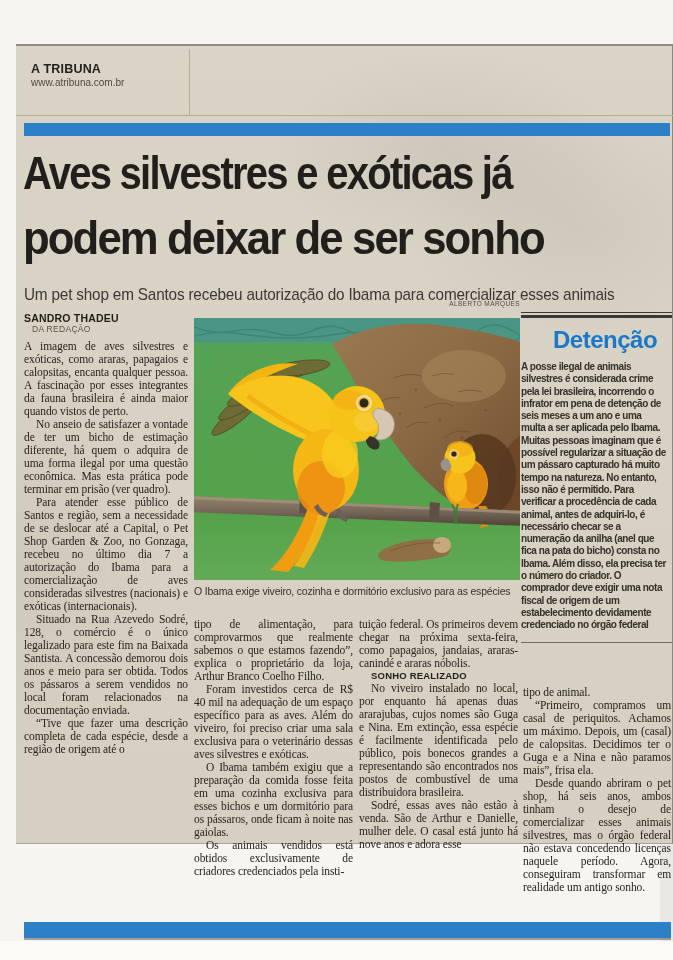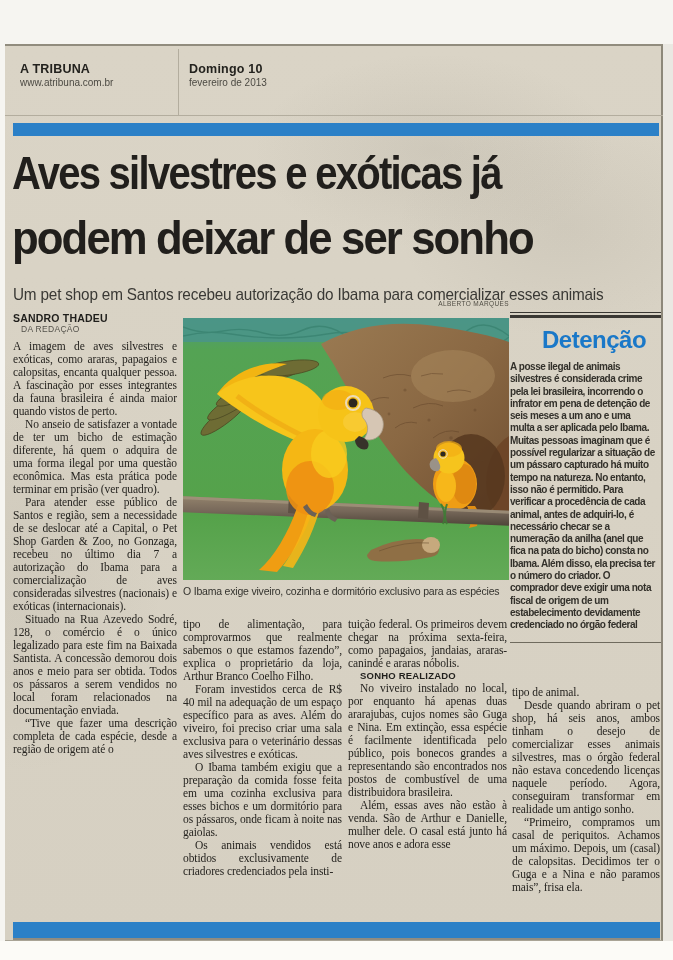--- a/index.html
+++ b/index.html
@@ -1,21 +1,21 @@
 <!DOCTYPE html>
 <html><head>
 <meta charset="utf-8">
 <style>
   html,body{margin:0;padding:0;background:#e8e6e0;}
   .stage{position:relative;width:673px;height:960px;background:#f6f5f1;overflow:hidden;
          font-family:"Liberation Sans",sans-serif;}
   .scan-right{position:absolute;left:660px;top:44px;width:13px;height:899px;background:#eae8e2;}
   .scan-bottom{position:absolute;left:0;top:941px;width:673px;height:19px;background:#fcfbf7;}
 
-  .page{position:absolute;left:5px;top:44px;width:658px;height:897px;
+  .page{position:absolute;left:16px;top:44px;width:658px;height:800px;
         background:
           radial-gradient(260px 140px at 430px 105px, rgba(105,100,88,0.10), transparent 70%),
           radial-gradient(200px 300px at 20px 520px, rgba(105,100,88,0.07), transparent 70%),
           radial-gradient(240px 160px at 560px 180px, rgba(105,100,88,0.09), transparent 70%),
           linear-gradient(#dad4c6,#d6d0c2);
         border-top:2px solid #918c7e;border-right:2px solid #8d887a;border-bottom:1px solid #a9a496;
         box-sizing:border-box;}
 
   .masthead{position:absolute;left:0;top:3px;width:658px;height:66px;
             border-bottom:1px solid #b3ad9e;display:flex;}
@@ -74,24 +74,20 @@
 <div class="stage">
   <div class="scan-right"></div>
   <div class="scan-bottom"></div>
 
   <div class="page">
 
     <div class="masthead">
       <div class="mh-left">
         <div class="mh-brand">A TRIBUNA</div>
         <div class="mh-url">www.atribuna.com.br</div>
-      </div>
-      <div class="mh-right">
-        <div class="mh-day">Domingo 10</div>
-        <div class="mh-date">fevereiro de 2013</div>
       </div>
     </div>
 
     <div class="rule-blue top"></div>
 
     <h1 class="headline">
       <span class="hl1">Aves silvestres e exóticas já</span>
       <span class="hl2">podem deixar de ser sonho</span>
     </h1>
 
@@ -228,32 +224,32 @@
       <p>tipo de alimentação, para comprovarmos que realmente sabemos o que estamos fazendo”, explica o proprietário da loja, Arthur Branco Coelho Filho.</p>
       <p>Foram investidos cerca de R$ 40 mil na adequação de um espaço específico para as aves. Além do viveiro, foi preciso criar uma sala exclusiva para o veterinário dessas aves silvestres e exóticas.</p>
       <p>O Ibama também exigiu que a preparação da comida fosse feita em uma cozinha exclusiva para esses bichos e um dormitório para os pássaros, onde ficam à noite nas gaiolas.</p>
       <p>Os animais vendidos está obtidos exclusivamente de criadores credenciados pela insti-</p>
     </div>
 
     <div class="col col3">
       <p>tuição federal. Os primeiros devem chegar na próxima sexta-feira, como papagaios, jandaias, araras-canindé e araras nóbolis.</p>
       <p class="crosshead">SONHO REALIZADO</p>
       <p>No viveiro instalado no local, por enquanto há apenas duas ararajubas, cujos nomes são Guga e Nina. Em extinção, essa espécie é facilmente identificada pelo público, pois bonecos grandes a representando são encontrados nos postos de combustível de uma distribuidora brasileira.</p>
-      <p>Além, essas aves não estão à venda. São de Arthur e Danielle, mulher dele. O casal está junto há nove anos e adora esse</p>
+      <p>Sodré, essas aves não estão à venda. São de Arthur e Danielle, mulher dele. O casal está junto há nove anos e adora esse</p>
     </div>
 
     <aside class="sidebar">
       <div class="sb-toprule"></div>
       <div class="sb-bar"></div>
       <h2 class="sb-title">Detenção</h2>
       <p class="sb-body">A posse ilegal de animais silvestres é considerada crime pela lei brasileira, incorrendo o infrator em pena de detenção de seis meses a um ano e uma multa a ser aplicada pelo Ibama. Muitas pessoas imaginam que é possível regularizar a situação de um pássaro capturado há muito tempo na natureza. No entanto, isso não é permitido. Para verificar a procedência de cada animal, antes de adquiri-lo, é necessário checar se a numeração da anilha (anel que fica na pata do bicho) consta no Ibama. Além disso, ela precisa ter o número do criador. O comprador deve exigir uma nota fiscal de origem de um estabelecimento devidamente credenciado no órgão federal</p>
       <div class="sb-endrule"></div>
     </aside>
 
     <div class="col col4">
       <p>tipo de animal.</p>
+      <p>“Primeiro, compramos um casal de periquitos. Achamos um máximo. Depois, um (casal) de calopsitas. Decidimos ter o Guga e a Nina e não paramos mais”, frisa ela.</p>
       <p>Desde quando abriram o pet shop, há seis anos, ambos tinham o desejo de comercializar esses animais silvestres, mas o órgão federal não estava concedendo licenças naquele período. Agora, conseguiram transformar em realidade um antigo sonho.</p>
-      <p>“Primeiro, compramos um casal de periquitos. Achamos um máximo. Depois, um (casal) de calopsitas. Decidimos ter o Guga e a Nina e não paramos mais”, frisa ela.</p>
     </div>
 
     <div class="rule-blue bottom"></div>
   </div>
 </div>
 
 </body></html>

